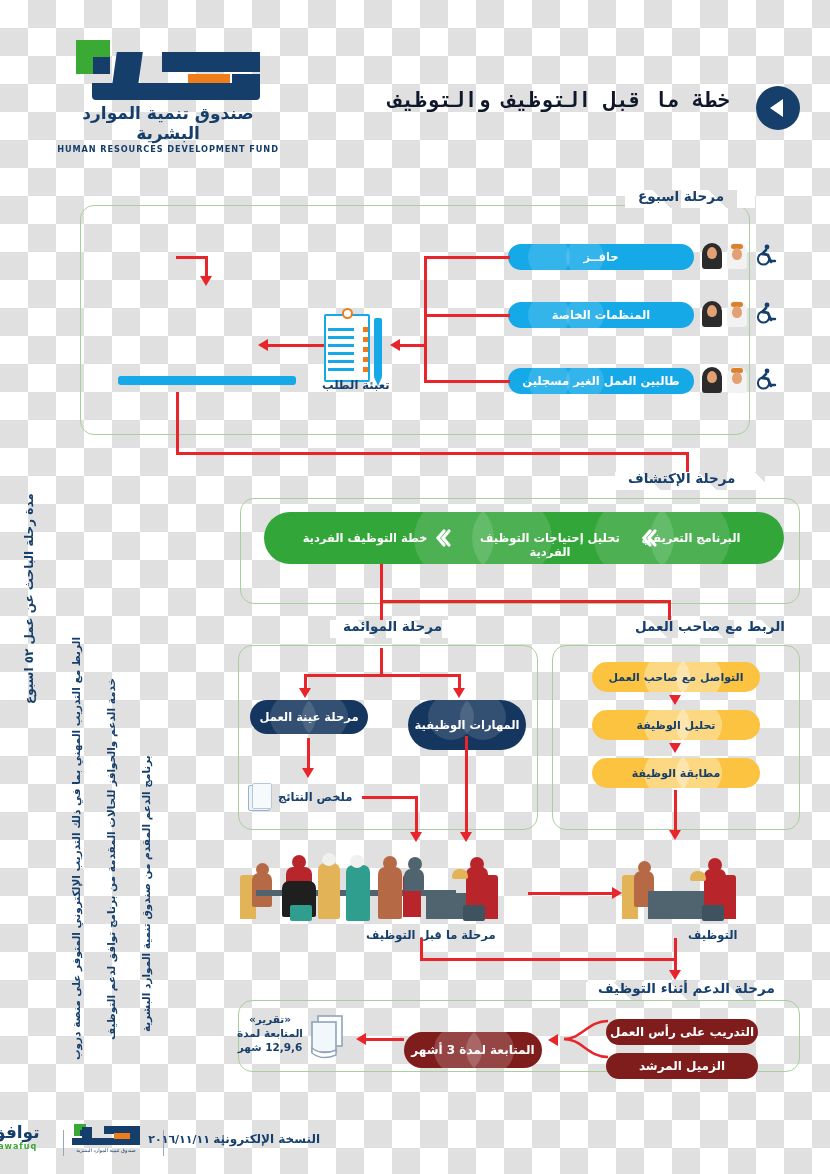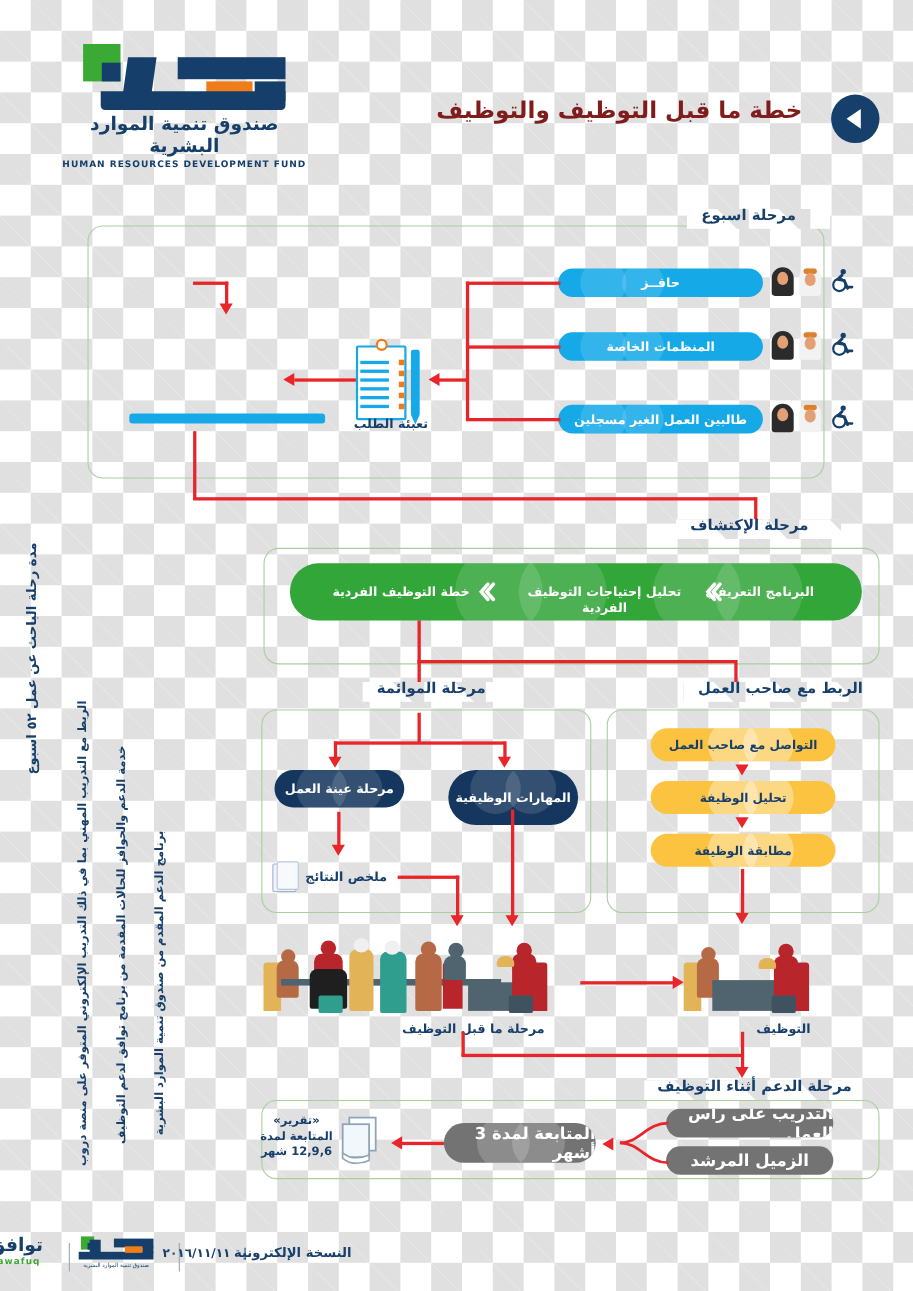--- a/index.html
+++ b/index.html
@@ -32,22 +32,22 @@
   .lm-bar1 { position:absolute; left:0; bottom:0; width:168px; height:17px; background:#153f6a; border-radius: 0 0 4px 4px;}
   .lm-bar2 { position:absolute; left:22px; top:0; width:26px; height:40px; background:#153f6a; transform: skewX(-8deg);}
   .lm-bar3 { position:absolute; left:70px; top:0; width:98px; height:20px; background:#153f6a;}
   .lm-orange { position:absolute; left:96px; top:22px; width:42px; height:18px; background:#ef7d1a;}
   .lm-dot { position:absolute; left:140px; top:22px; width:28px; height:18px; background:#153f6a;}
   .logo-ar { text-align:center; font-size:17px; font-weight:bold; color:#153f6a; margin-top:3px; letter-spacing:0; }
   .logo-en { text-align:center; font-size:8.2px; font-weight:bold; color:#153f6a; letter-spacing:0.9px; margin-top:1px; }
 
   #header-title {
     position: absolute; right: 100px; top: 88px;
-    font-size: 21px; font-weight: bold; color: #7f1d1d;
-    letter-spacing: 0.5px; white-space: nowrap; direction: rtl;
+    font-size: 21px; font-weight: bold; color: #0f172a;
+    letter-spacing: 0.5px; white-space: nowrap; direction: rtl; font-family: Liberation Mono, monospace;
   }
   #header-arrow-btn {
     position:absolute; right: 30px; top: 86px;
     width: 44px; height: 44px; border-radius: 50%;
     background: #163f6b; display:flex; align-items:center; justify-content:center;
   }
   #header-arrow-btn .tri {
     width:0; height:0; border-top: 9px solid transparent; border-bottom: 9px solid transparent;
     border-right: 13px solid #fff; margin-right:3px;
   }
@@ -65,29 +65,29 @@
     background-image:
       linear-gradient(45deg, #e0e0e0 25%, transparent 25%, transparent 75%, #e0e0e0 75%),
       linear-gradient(45deg, #e0e0e0 25%, transparent 25%, transparent 75%, #e0e0e0 75%);
     background-size: 56px 56px;
     background-color:#fff;
   }
 
   
   .pill {
     position:absolute; display:flex; align-items:center; justify-content:center;
-    border-radius: 999px; color:#fff; font-weight:bold; text-align:right;
+    border-radius: 999px; color:#fff; font-weight:bold; text-align:center;
     direction: rtl; overflow:hidden;
   }
   .pill span { position:relative; z-index:2; }
   .pill-blue  { background:#15a9e8; font-size:11.5px; }
   .pill-green { background:#33a63a; font-size:11.5px; }
   .pill-navy  { background:#15365e; font-size:11.5px; }
   .pill-yellow{ background:#fcc341; color:#163f6b; font-size:11px; }
-  .pill-orange{ background:#737373; font-size:15px; }
+  .pill-orange{ background:#7f1d1d; font-size:12px;margin-top:11px; }
 
   
   .bub { position:absolute; border-radius:50%; background: rgba(255,255,255,0.13); z-index:1; }
 
   
   .ln { position:absolute; background:#e8252a; }
   .ln-h { height:2.5px; }
   .ln-v { width:2.5px; }
   .ar-d, .ar-u, .ar-l, .ar-r { position:absolute; width:0; height:0; }
   .ar-d { border-left:6.5px solid transparent; border-right:6.5px solid transparent; border-top:10px solid #e8252a; }

